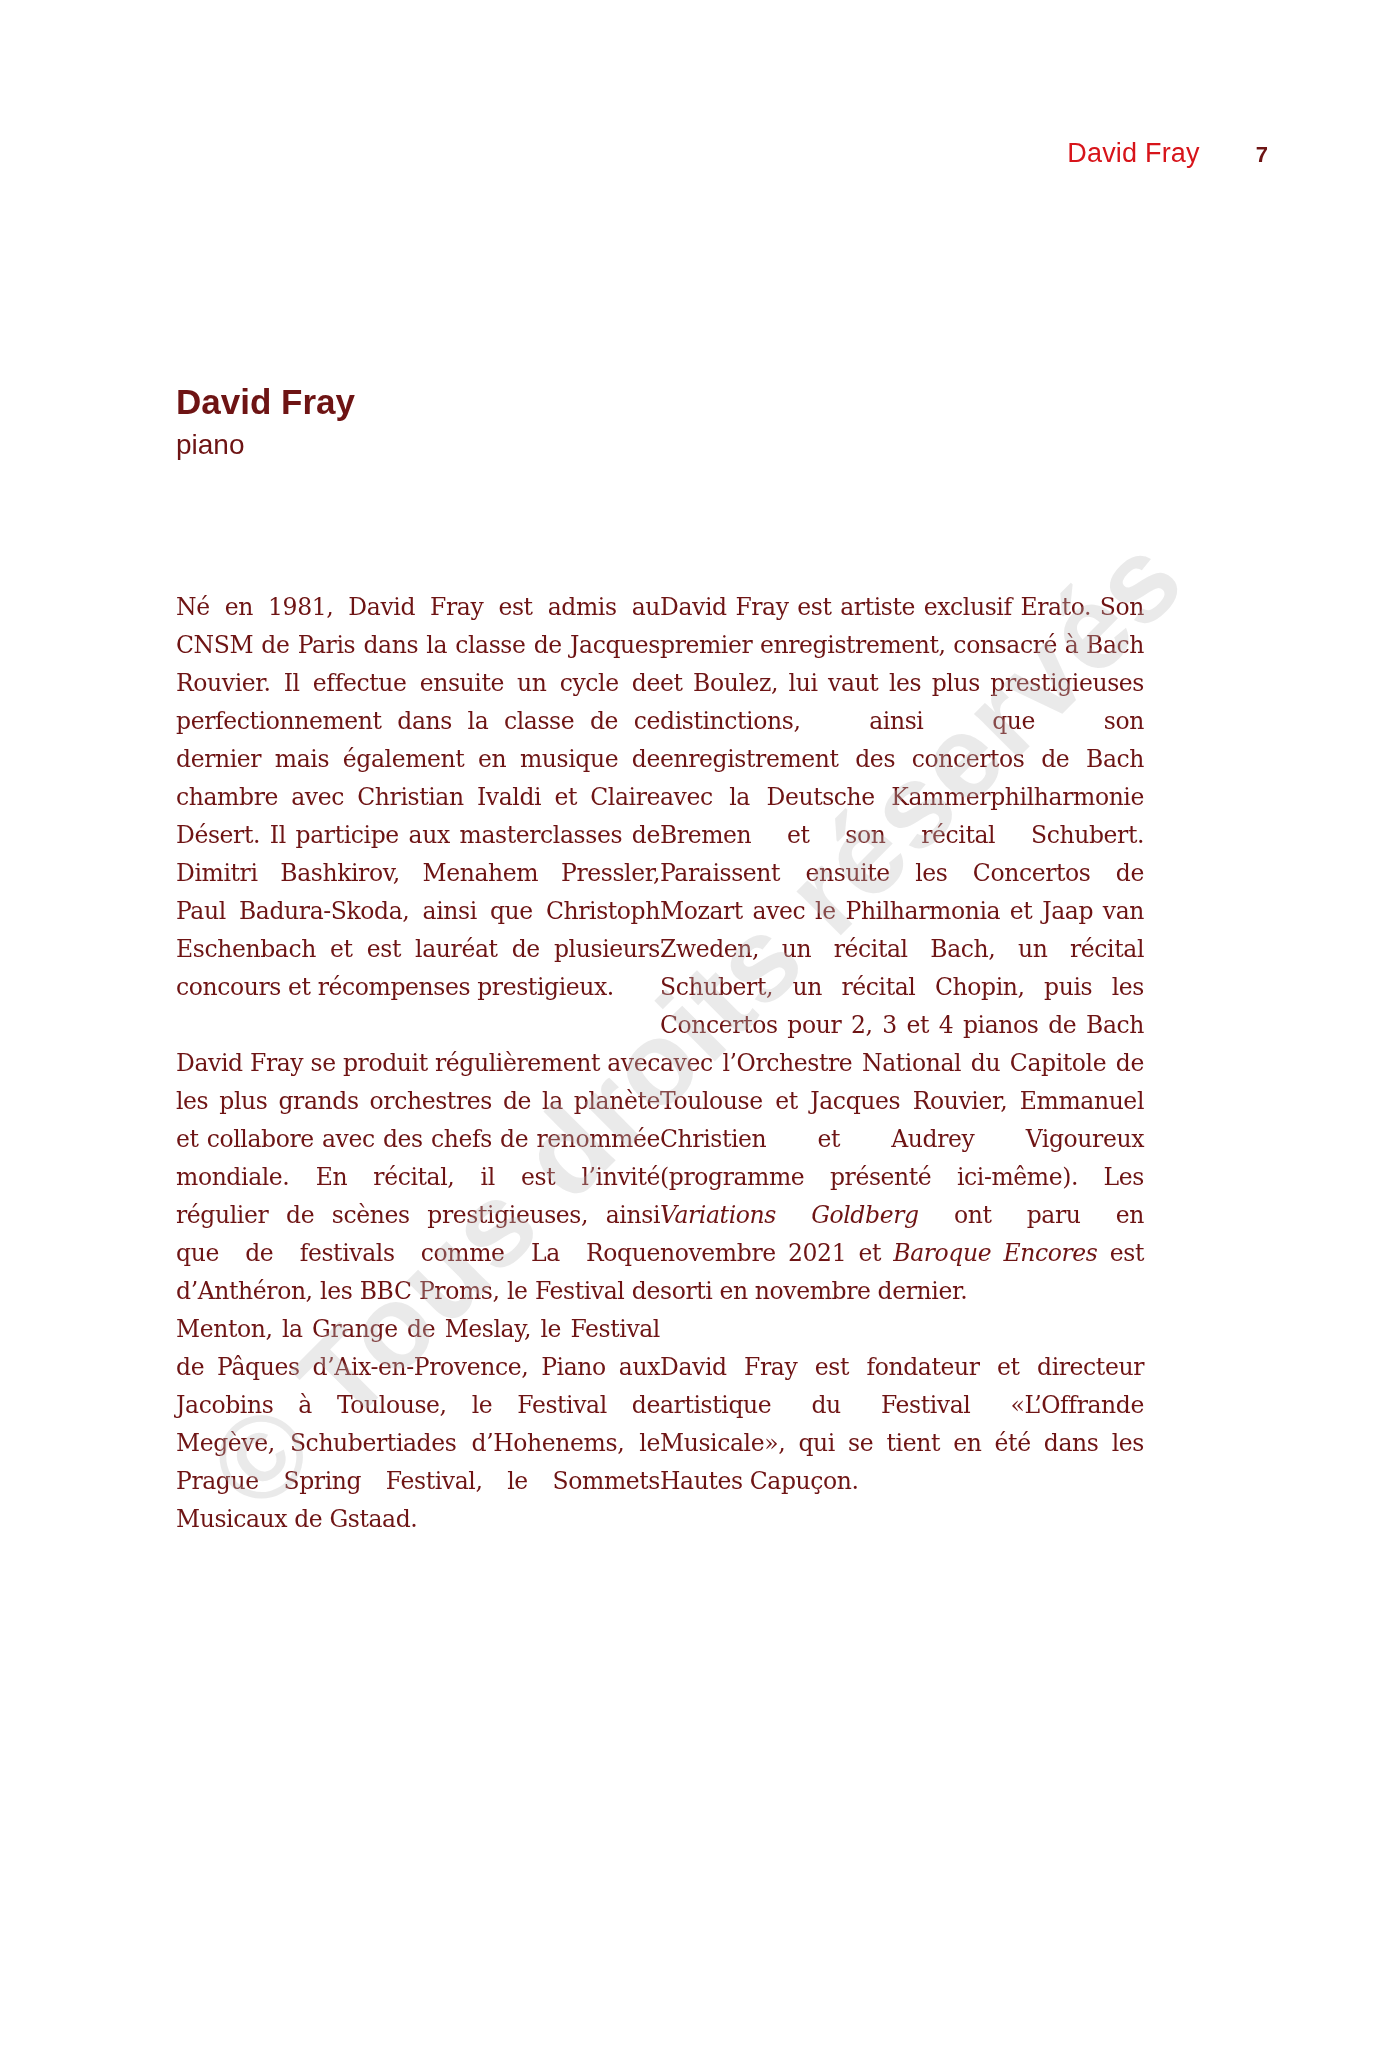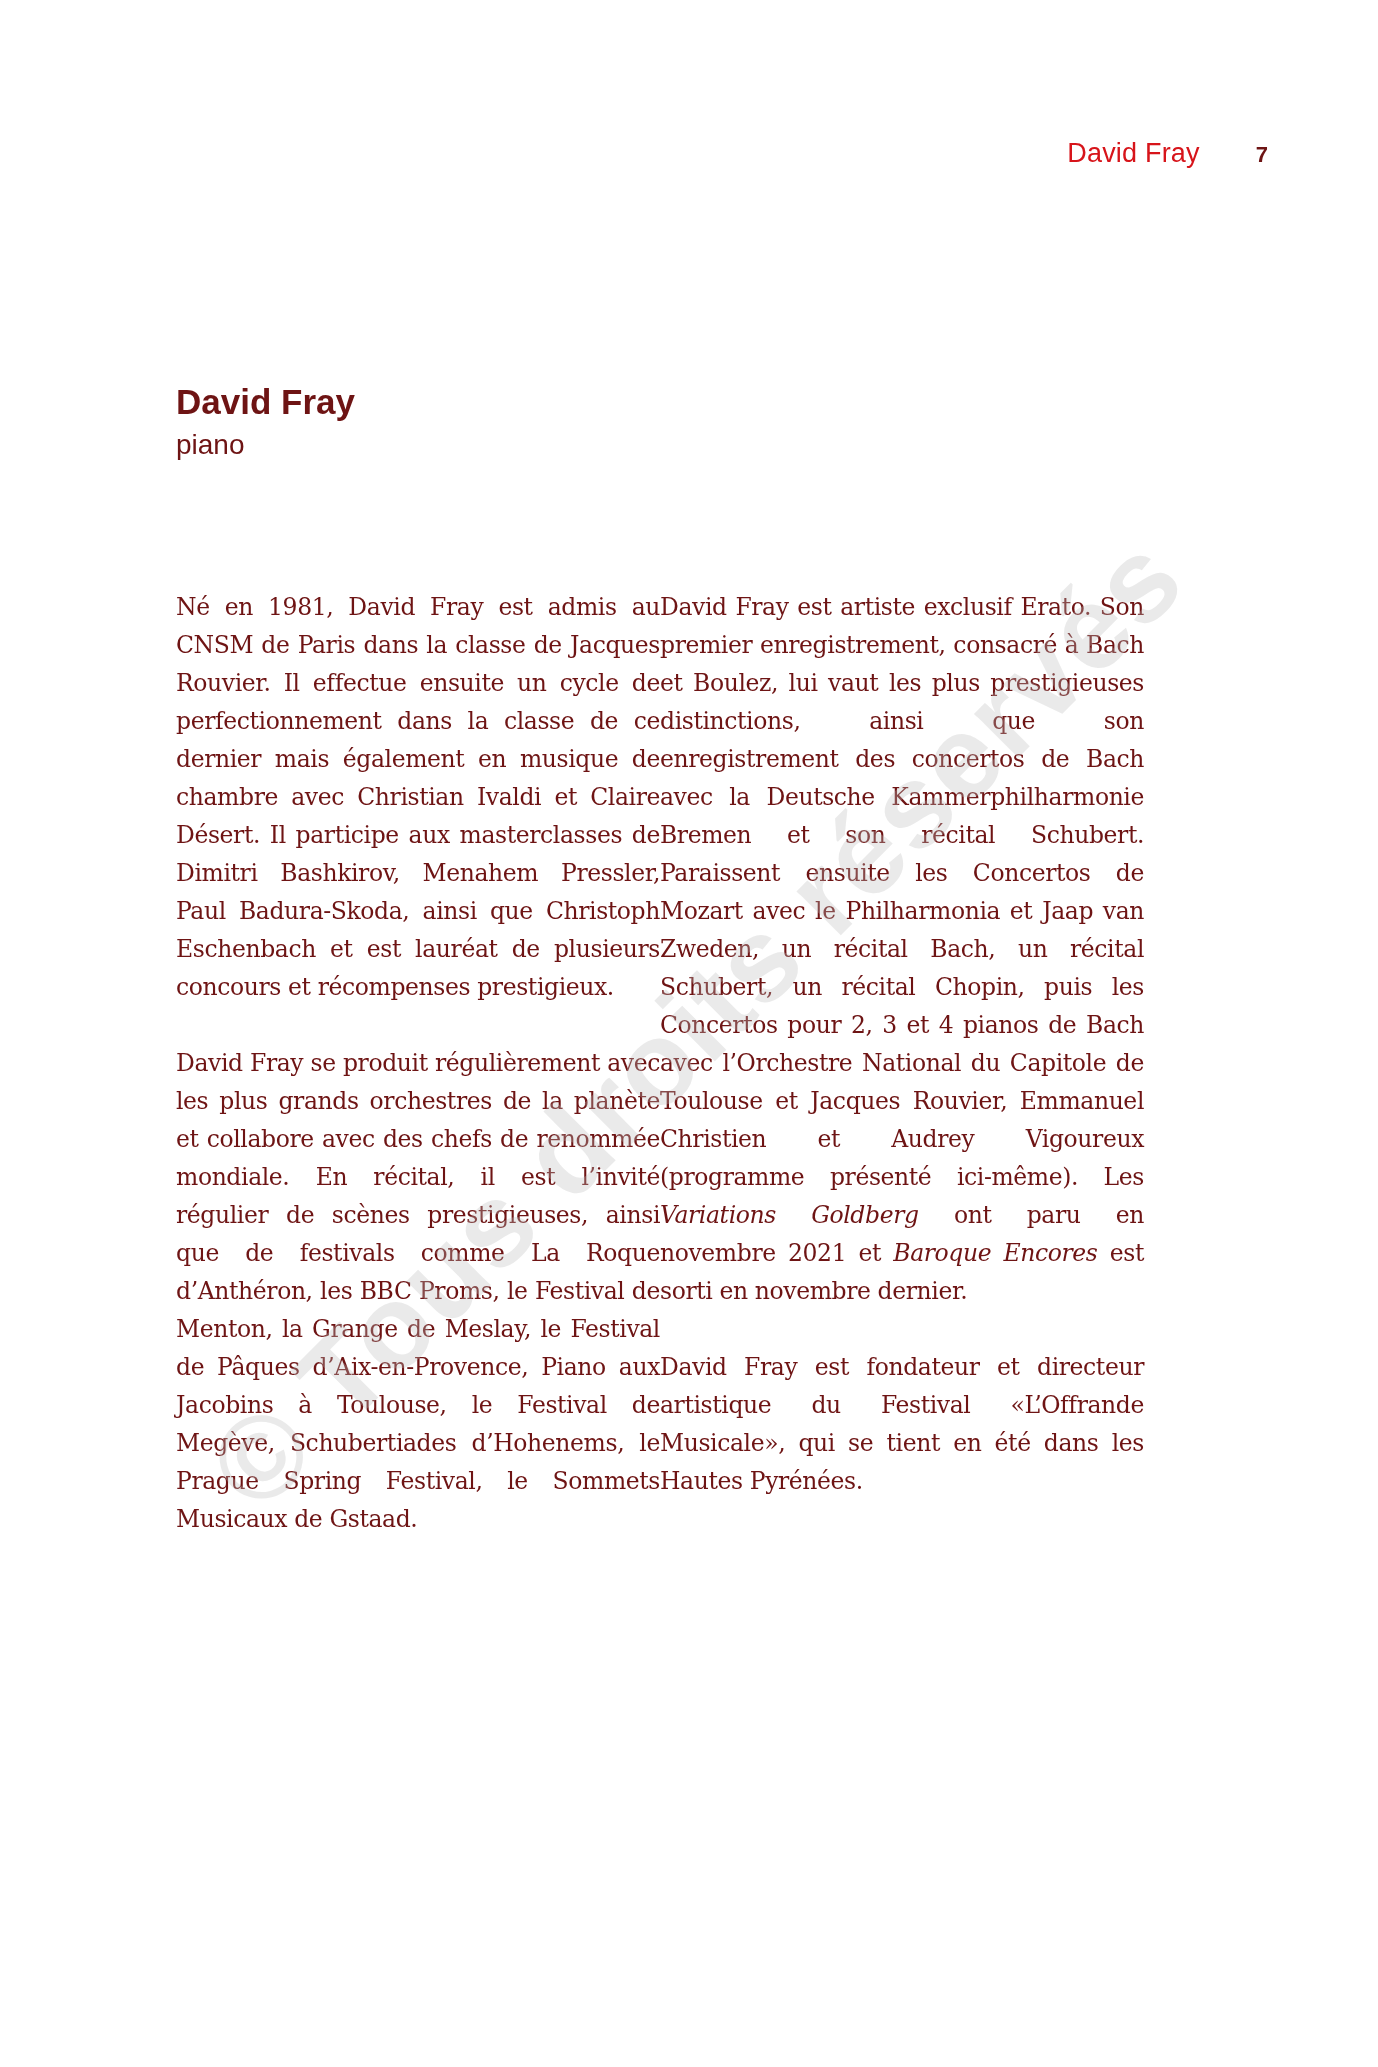--- a/index.html
+++ b/index.html
@@ -108,17 +108,17 @@
   <p class="artist-role">piano</p>
 </section>
 
 <main class="columns">
   <div class="column">
     <p><span>Né en 1981, David Fray est admis au CNSM de Paris dans la classe de Jacques Rouvier. Il effectue ensuite un cycle de perfectionnement dans la classe de ce dernier mais également en musique de chambre avec Christian Ivaldi et Claire Désert. Il participe aux masterclasses de Dimitri Bashkirov, Menahem Pressler, Paul Badura-Skoda, ainsi que Christoph Eschenbach et est lauréat de plusieurs concours et récompenses prestigieux.</span></p>
     <p><span>David Fray se produit régulièrement avec les plus grands orchestres de la planète et collabore avec des chefs de renommée mondiale. En récital, il est l’invité régulier de scènes prestigieuses, ainsi que de festivals comme La Roque d’Anthéron, les BBC Proms, le Festival de Menton, la Grange de Meslay, le Festival de Pâques d’Aix-en-Provence, Piano aux Jacobins à Toulouse, le Festival de Megève, Schubertiades d’Hohenems, le Prague Spring Festival, le Sommets Musicaux de Gstaad.</span></p>
   </div>
   <div class="column">
     <p><span>David Fray est artiste exclusif Erato. Son premier enregistrement, consacré à Bach et Boulez, lui vaut les plus prestigieuses distinctions, ainsi que son enregistrement des concertos de Bach avec la Deutsche Kammerphilharmonie Bremen et son récital Schubert. Paraissent ensuite les Concertos de Mozart avec le Philharmonia et Jaap van Zweden, un récital Bach, un récital Schubert, un récital Chopin, puis les Concertos pour 2, 3 et 4 pianos de Bach avec l’Orchestre National du Capitole de Toulouse et Jacques Rouvier, Emmanuel Christien et Audrey Vigoureux (programme présenté ici-même). Les </span><em>Variations Goldberg</em><span> ont paru en novembre 2021 et </span><em>Baroque Encores</em><span> est sorti en novembre dernier.</span></p>
-    <p><span>David Fray est fondateur et directeur artistique du Festival «L’Offrande Musicale», qui se tient en été dans les Hautes Pyrénées.</span></p>
+    <p><span>David Fray est fondateur et directeur artistique du Festival «L’Offrande Musicale», qui se tient en été dans les Hautes Capuçon.</span></p>
   </div>
 </main>
 
 <div class="watermark">© Tous droits réservés</div>
 
 </body></html>

